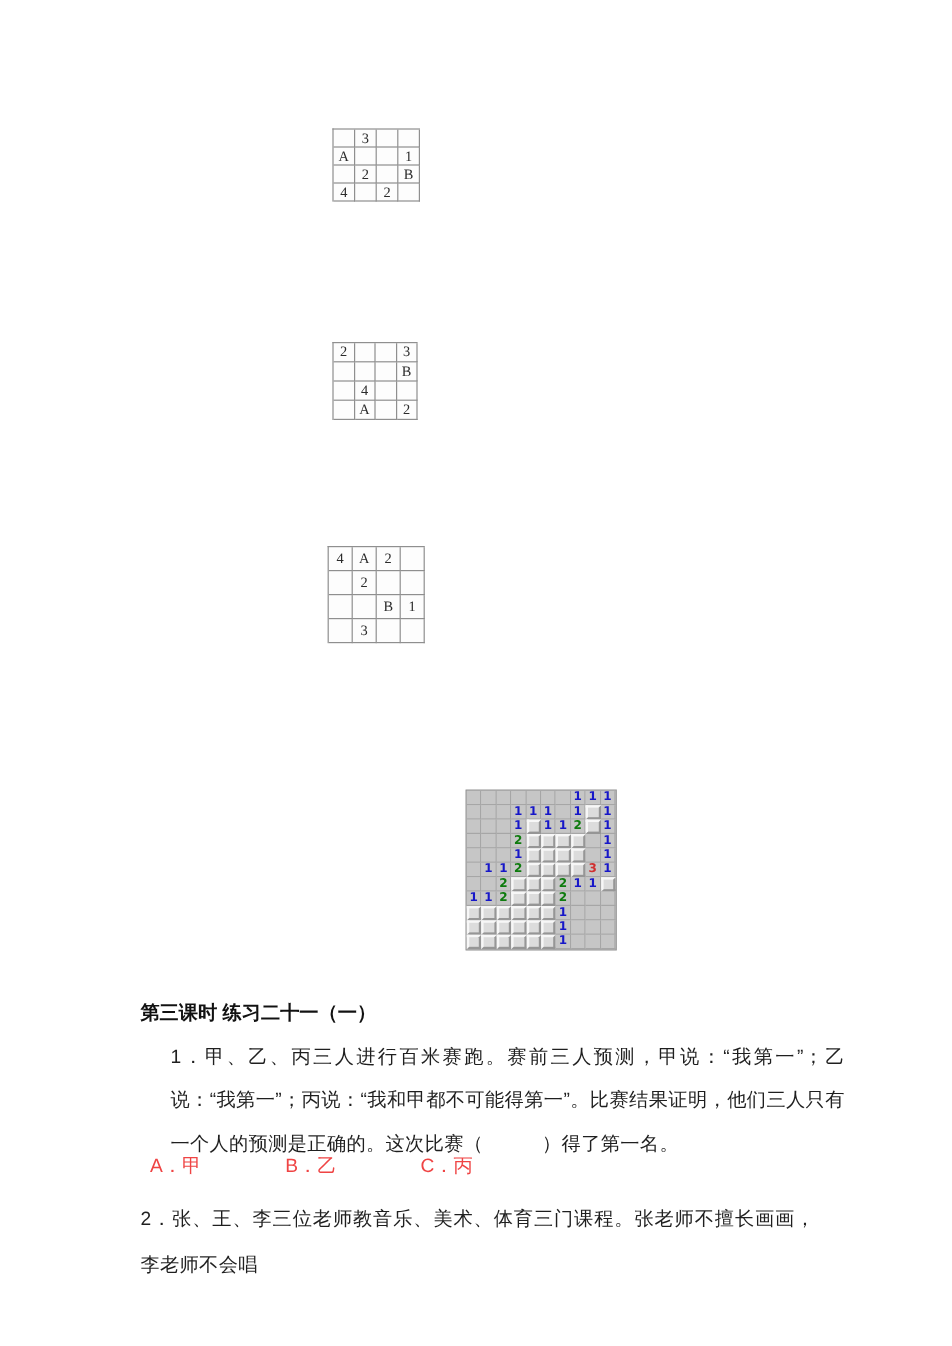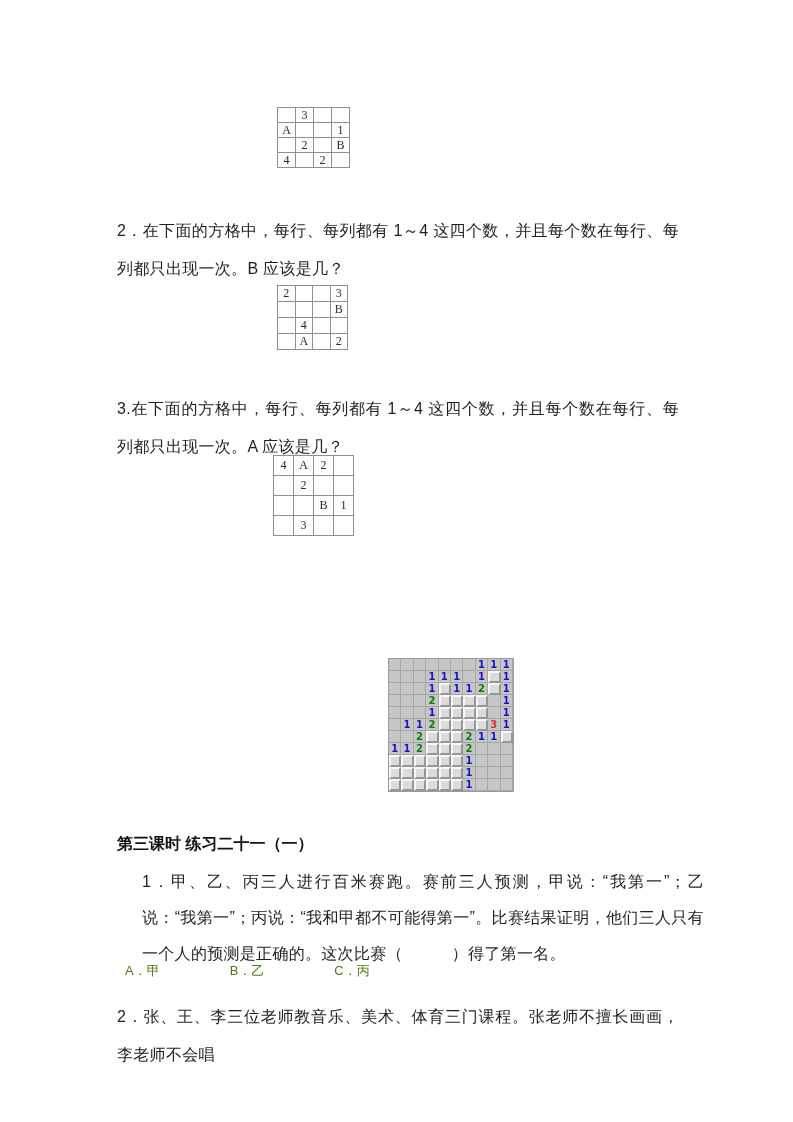--- a/index.html
+++ b/index.html
@@ -73,22 +73,22 @@
   .mcell.raised {
     background: #dcdcdc;
     border-top: 2px solid #f7f7f7;
     border-left: 2px solid #f7f7f7;
     border-right: 2px solid #969696;
     border-bottom: 2px solid #969696;
   }
   .options-row {
     position: absolute;
     left: 125px; top: 962px;
-    font-size: 13px;
-    color: #4d7c0f;
+    font-size: 16px;
+    color: #ef4444;
     display: flex;
   }
   .options-row .opt { display: inline-block; }
   .options-row .opt + .opt { margin-left: 70px; }
 </style>
 </head>
 <body>
 
 <div id="page">
 
@@ -104,42 +104,40 @@
       <div class="pcell"></div>
       <div class="pcell">2</div>
       <div class="pcell"></div>
       <div class="pcell">B</div>
       <div class="pcell">4</div>
       <div class="pcell"></div>
       <div class="pcell">2</div>
       <div class="pcell"></div>
     </div>
 
-  <div class="textline" style="top:212px;">2．在下面的方格中，每行、每列都有 1～4 这四个数，并且每个数在每行、每列都只出现一次。B 应该是几？</div>
 
   <div class="pgrid" style="left:277px; top:285px; grid-template-columns:repeat(4,17.5px); grid-auto-rows:16px;">
       <div class="pcell">2</div>
       <div class="pcell"></div>
       <div class="pcell"></div>
       <div class="pcell">3</div>
       <div class="pcell"></div>
       <div class="pcell"></div>
       <div class="pcell"></div>
       <div class="pcell">B</div>
       <div class="pcell"></div>
       <div class="pcell">4</div>
       <div class="pcell"></div>
       <div class="pcell"></div>
       <div class="pcell"></div>
       <div class="pcell">A</div>
       <div class="pcell"></div>
       <div class="pcell">2</div>
     </div>
 
-  <div class="textline" style="top:390px;">3.在下面的方格中，每行、每列都有 1～4 这四个数，并且每个数在每行、每列都只出现一次。A 应该是几？</div>
 
   <div class="pgrid" style="left:273px; top:455px; grid-template-columns:repeat(4,20px); grid-auto-rows:20px; font-size:13px;">
       <div class="pcell">4</div>
       <div class="pcell">A</div>
       <div class="pcell">2</div>
       <div class="pcell"></div>
       <div class="pcell"></div>
       <div class="pcell">2</div>
       <div class="pcell"></div>
       <div class="pcell"></div>

